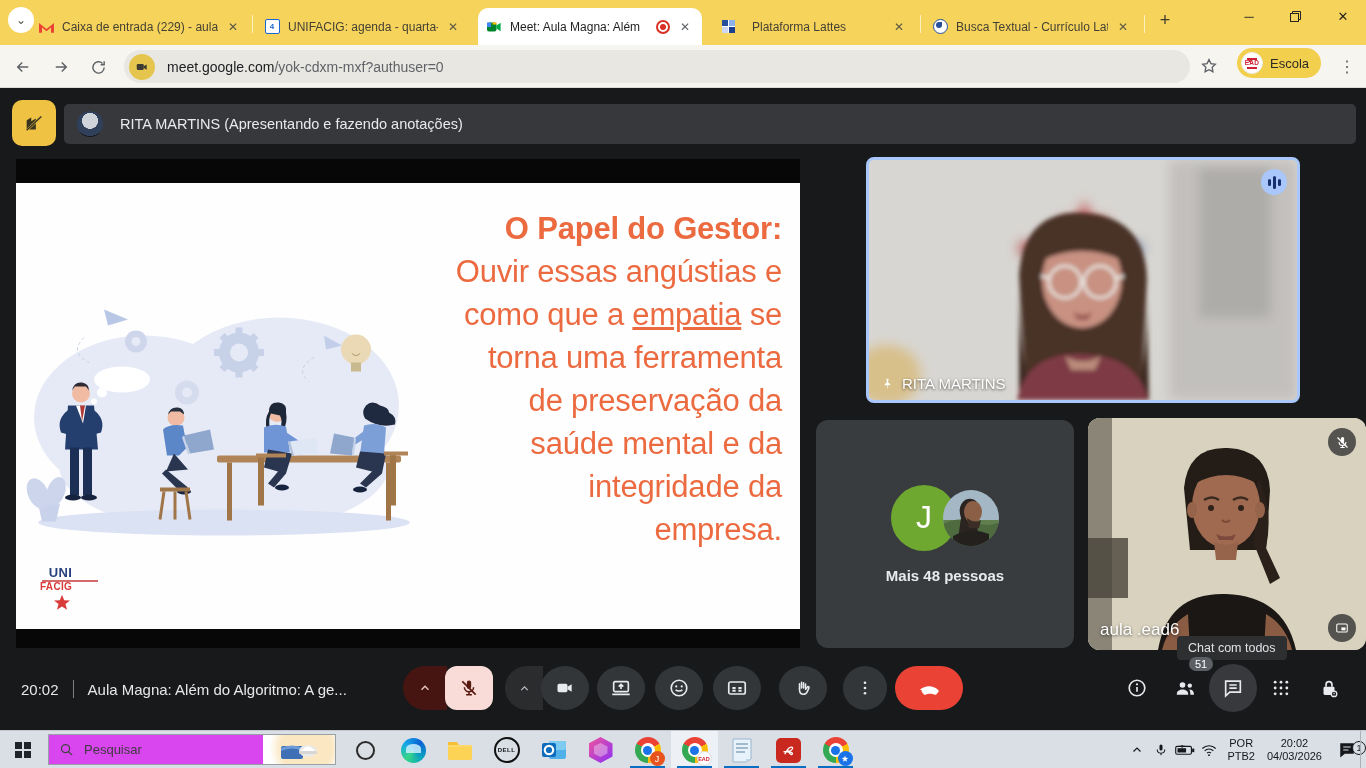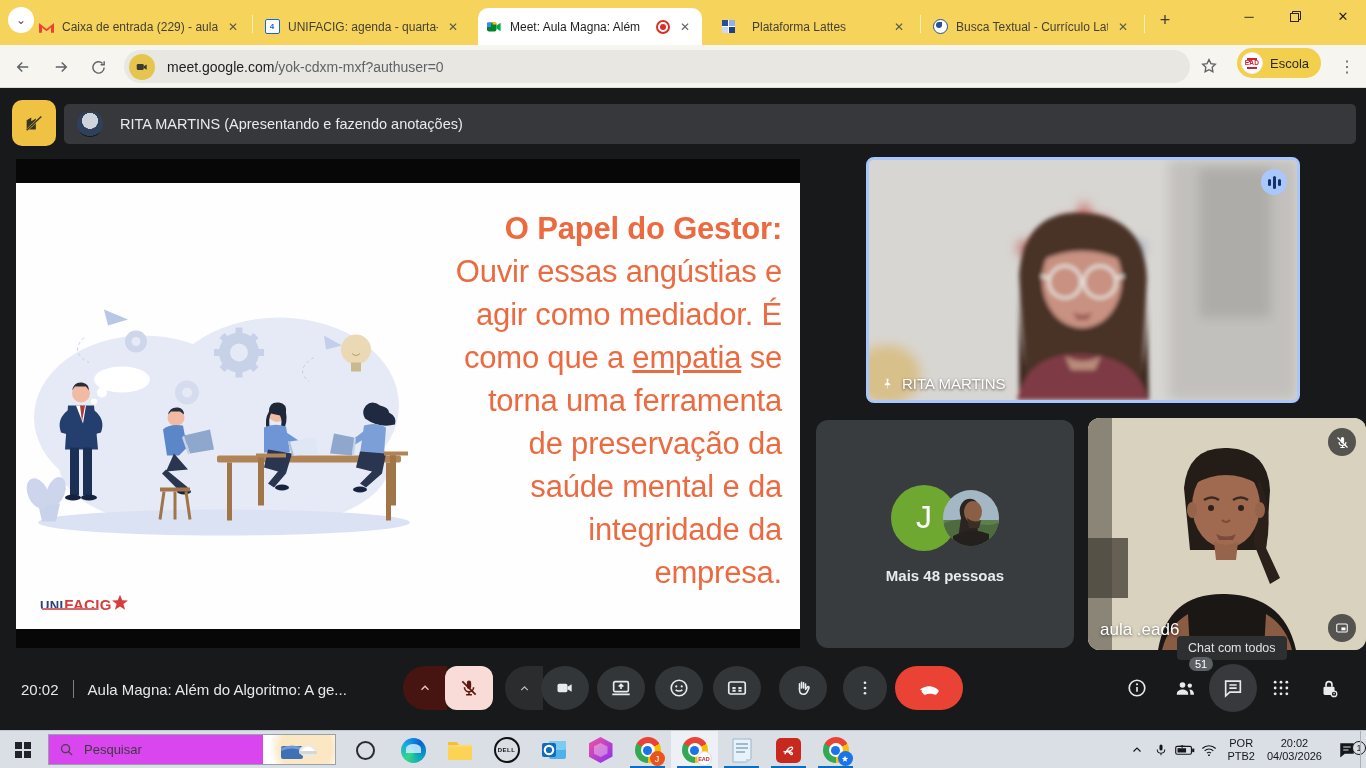--- a/index.html
+++ b/index.html
@@ -55,23 +55,23 @@
     background:radial-gradient(circle at 50% 38%,#cfd4da 0 38%,#30405a 39% 72%,#14171c 73%);}
   #present-banner .ptxt{margin-left:17px;font-size:14.5px;color:#e8eaed;}
 
   
   #slide-wrap{position:absolute;left:16px;top:159px;width:784px;height:489px;background:#070708;}
   #slide{position:absolute;left:0;top:24px;width:784px;height:446px;background:#fefefe;overflow:hidden;}
   #slide-text{position:absolute;right:18px;top:24px;width:372px;text-align:right;
     color:#ec6a40;font-size:31px;line-height:43px;letter-spacing:-0.2px;}
   #slide-text .t{font-weight:bold;}
   #slide-text .em{font-weight:normal;text-decoration:underline;}
-  #unifacig{position:absolute;left:24px;bottom:16px;display:flex;align-items:flex-end;gap:1px;}
+  #unifacig{position:absolute;left:24px;bottom:16px;display:flex;align-items:flex-end;gap:1px;flex-direction:column;}
   #unifacig .u{font-size:13px;font-weight:bold;color:#27417e;letter-spacing:.3px;}
-  #unifacig .f{font-size:15px;font-weight:bold;color:#d93a3a;letter-spacing:.3px;}
+  #unifacig .f{font-size:10px;font-weight:bold;color:#d93a3a;letter-spacing:.3px;}
   #unifacig .sub{position:absolute;left:2px;top:15px;width:56px;height:2px;background:#d56a6a;}
 
   
   #tile-rita{position:absolute;left:866px;top:157px;width:434px;height:246px;border:3px solid #a9c7fb;
     border-radius:8px;overflow:hidden;background:#d7d5d2;box-sizing:border-box;}
   .audio-chip{position:absolute;right:10px;top:9px;width:26px;height:26px;border-radius:50%;background:#a9c7fb;
     display:flex;align-items:center;justify-content:center;gap:2px;}
   .audio-chip i{width:3px;border-radius:2px;background:#17306e;display:block;}
   .nametag{position:absolute;left:12px;bottom:8px;display:flex;align-items:center;gap:8px;color:#fff;
     font-size:15px;text-shadow:0 1px 3px rgba(0,0,0,.65);}
@@ -351,21 +351,20 @@
         <ellipse cx="336" cy="192" rx="7" ry="3" fill="#15233f"></ellipse>
         <polygon points="330,140 310,136 306,156 328,158" fill="#8fa7cc"></polygon>
         <polygon points="330,140 328,158 330,158 332,141" fill="#c6d2e8"></polygon>
         <rect x="366" y="156" width="6" height="52" fill="#a07648"></rect>
         <path d="M360 154h24v4h-24z" fill="#b08457"></path>
       </svg>
 
       <div id="slide-text">
         <div class="t">O Papel do Gestor:</div>
         <div>Ouvir essas angústias e</div>
-        <div>agir como mediador. É</div>
         <div><span>como que a </span><span class="em">empatia</span><span> se</span></div>
         <div>torna uma ferramenta</div>
         <div>de preservação da</div>
         <div>saúde mental e da</div>
         <div>integridade da</div>
         <div>empresa.</div>
       </div>
 
       <div id="unifacig">
         <span class="u">UNI</span>

